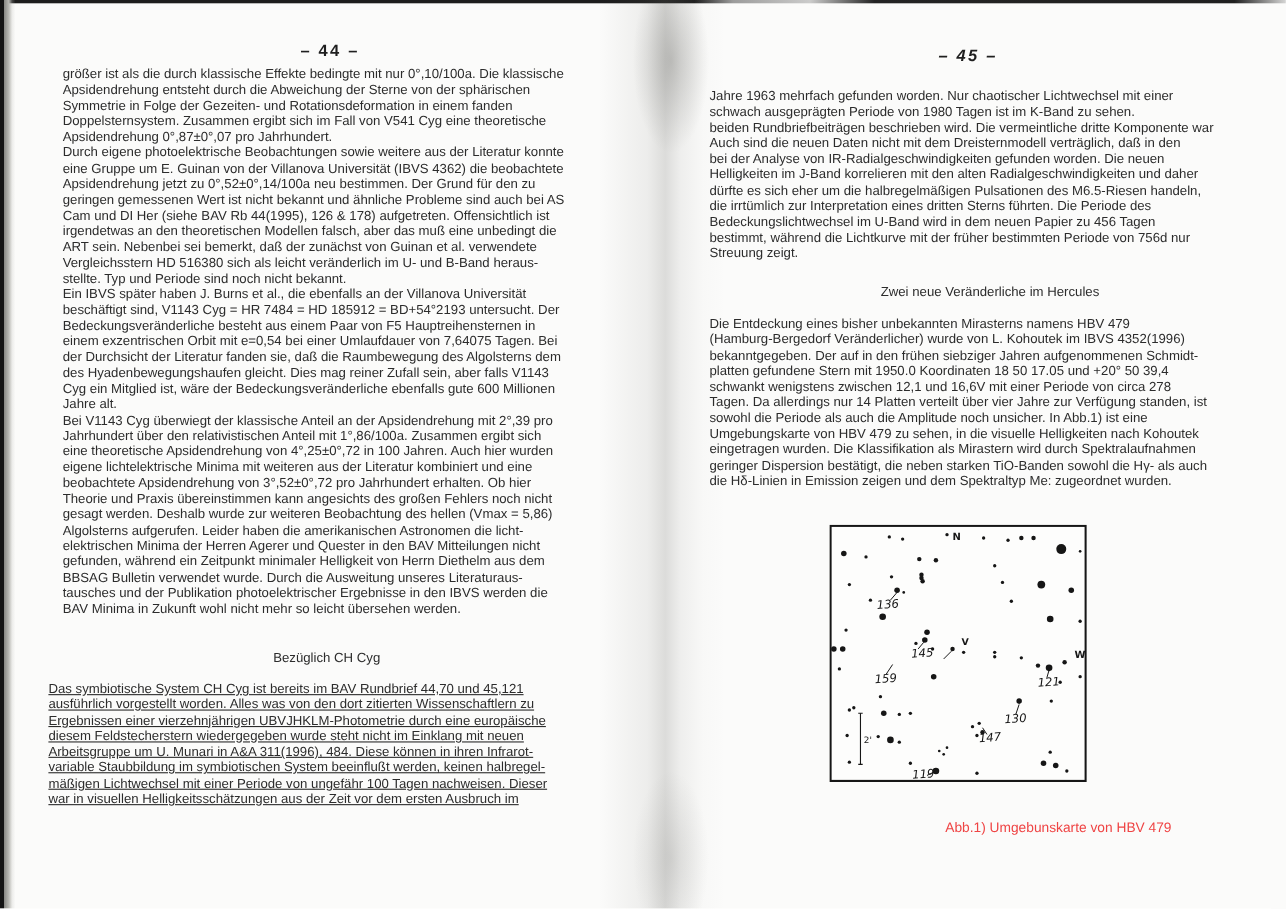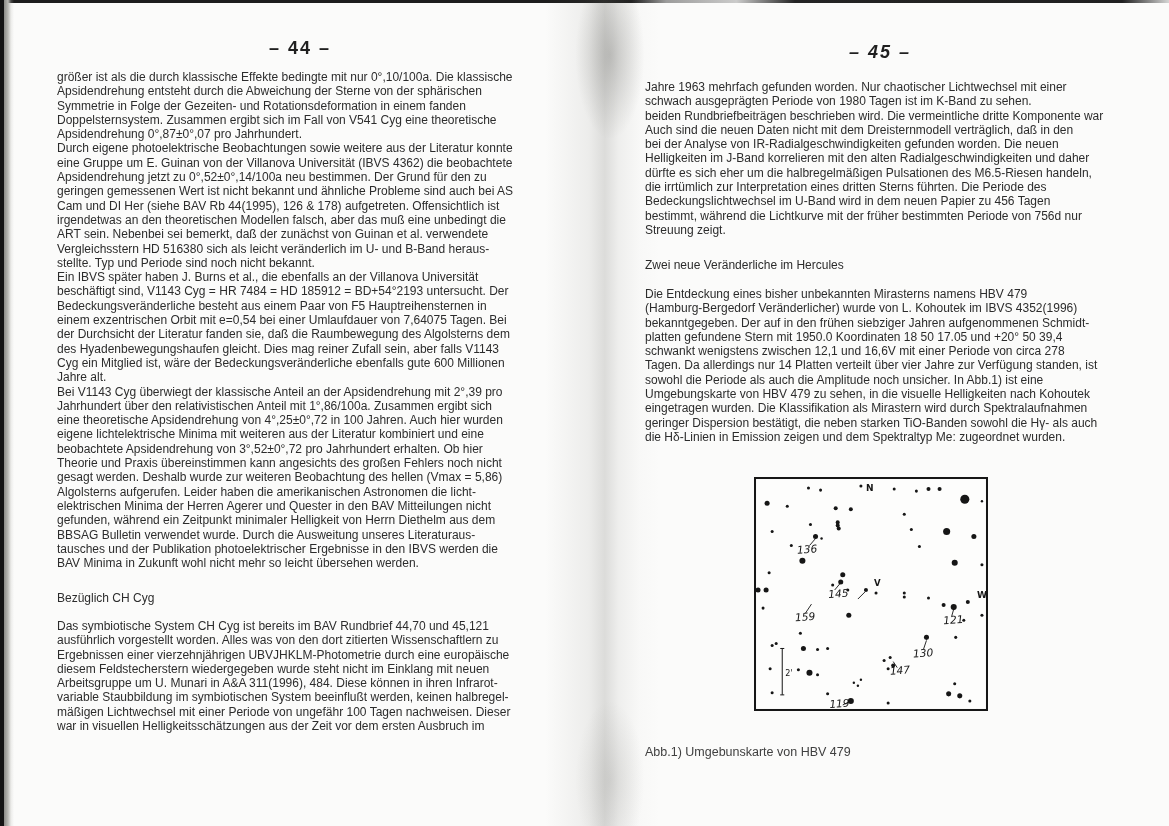--- a/index.html
+++ b/index.html
@@ -16,38 +16,38 @@
     background:linear-gradient(90deg,#141414 0px,#141414 4px,#8a8a86 4px,#b9b9b4 8px,rgba(190,190,185,0.25) 11px,rgba(0,0,0,0) 14px);}
   .top-line{position:absolute;left:0;top:0;width:100%;height:3px;
     background:linear-gradient(90deg,#1d1d1d 0%,#1d1d1d 54%,rgba(40,40,40,0.45) 57%,rgba(60,60,60,0.25) 63%,#242424 68%,#202020 96%,rgba(0,0,0,0.15) 100%);}
   .gutter{position:absolute;left:545px;top:0;width:115px;height:100%;
     background:linear-gradient(90deg,rgba(110,110,105,0) 0%,rgba(110,110,105,0.10) 38%,rgba(95,95,90,0.20) 52%,rgba(110,110,105,0.09) 64%,rgba(110,110,105,0.02) 82%,rgba(0,0,0,0) 100%);}
   .gutter-top{position:absolute;left:575px;top:-30px;width:70px;height:170px;
     background:radial-gradient(ellipse at center,rgba(80,80,75,0.28),rgba(0,0,0,0) 70%);}
   .gutter-bottom{position:absolute;left:575px;top:700px;width:70px;height:160px;
     background:radial-gradient(ellipse at center,rgba(80,80,75,0.14),rgba(0,0,0,0) 70%);}
 
-  .page-num{position:absolute;font-size:18px;font-weight:bold;letter-spacing:2px;text-align:center;color:#1f1f1f;}
+  .page-num{position:absolute;font-size:15px;font-weight:bold;letter-spacing:2px;text-align:center;color:#1f1f1f;}
   #pnum-left{left:40px;top:38px;width:520px;}
   #pnum-right{left:645px;top:42px;width:470px;font-style:italic;}
 
   .textblock{position:absolute;font-size:12px;}
   .textblock .line{white-space:pre;height:14.3px;line-height:14.3px;font-size:12px;color:#2c2c2c;}
-  #left-body{left:57px;top:60px;width:525px;margin-top:10px;}
-  #left-section{left:57px;top:619px;width:525px;}
+  #left-body{left:57px;top:60px;width:525px;}
+  #left-section{left:44px;top:619px;width:525px;text-decoration:underline;}
   #right-body{left:645px;top:80px;width:525px;}
   #right-section{left:645px;top:287px;width:525px;}
 
-  .heading{position:absolute;font-size:12px;color:#2c2c2c;}
+  .heading{position:absolute;font-size:12px;text-align:center;color:#2c2c2c;}
   #left-heading{left:57px;top:591px;width:480px;}
   #right-heading{left:645px;top:258px;width:510px;}
 
   .figure-box{position:absolute;left:754px;top:477px;width:234px;height:234px;background:#fdfdfc;}
   .figure-box svg{display:block;}
-  .caption{position:absolute;left:645px;top:745px;width:420px;text-align:left;font-size:12.5px;color:#404040;}
+  .caption{position:absolute;left:645px;top:745px;width:420px;text-align:right;font-size:12.5px;color:#ef4444;}
 </style>
 </head>
 <body>
 
 <div class="scan">
   <div class="top-line"></div>
   <div class="gutter"></div>
   <div class="gutter-top"></div>
   <div class="gutter-bottom"></div>
   <div class="edge-left"></div>

